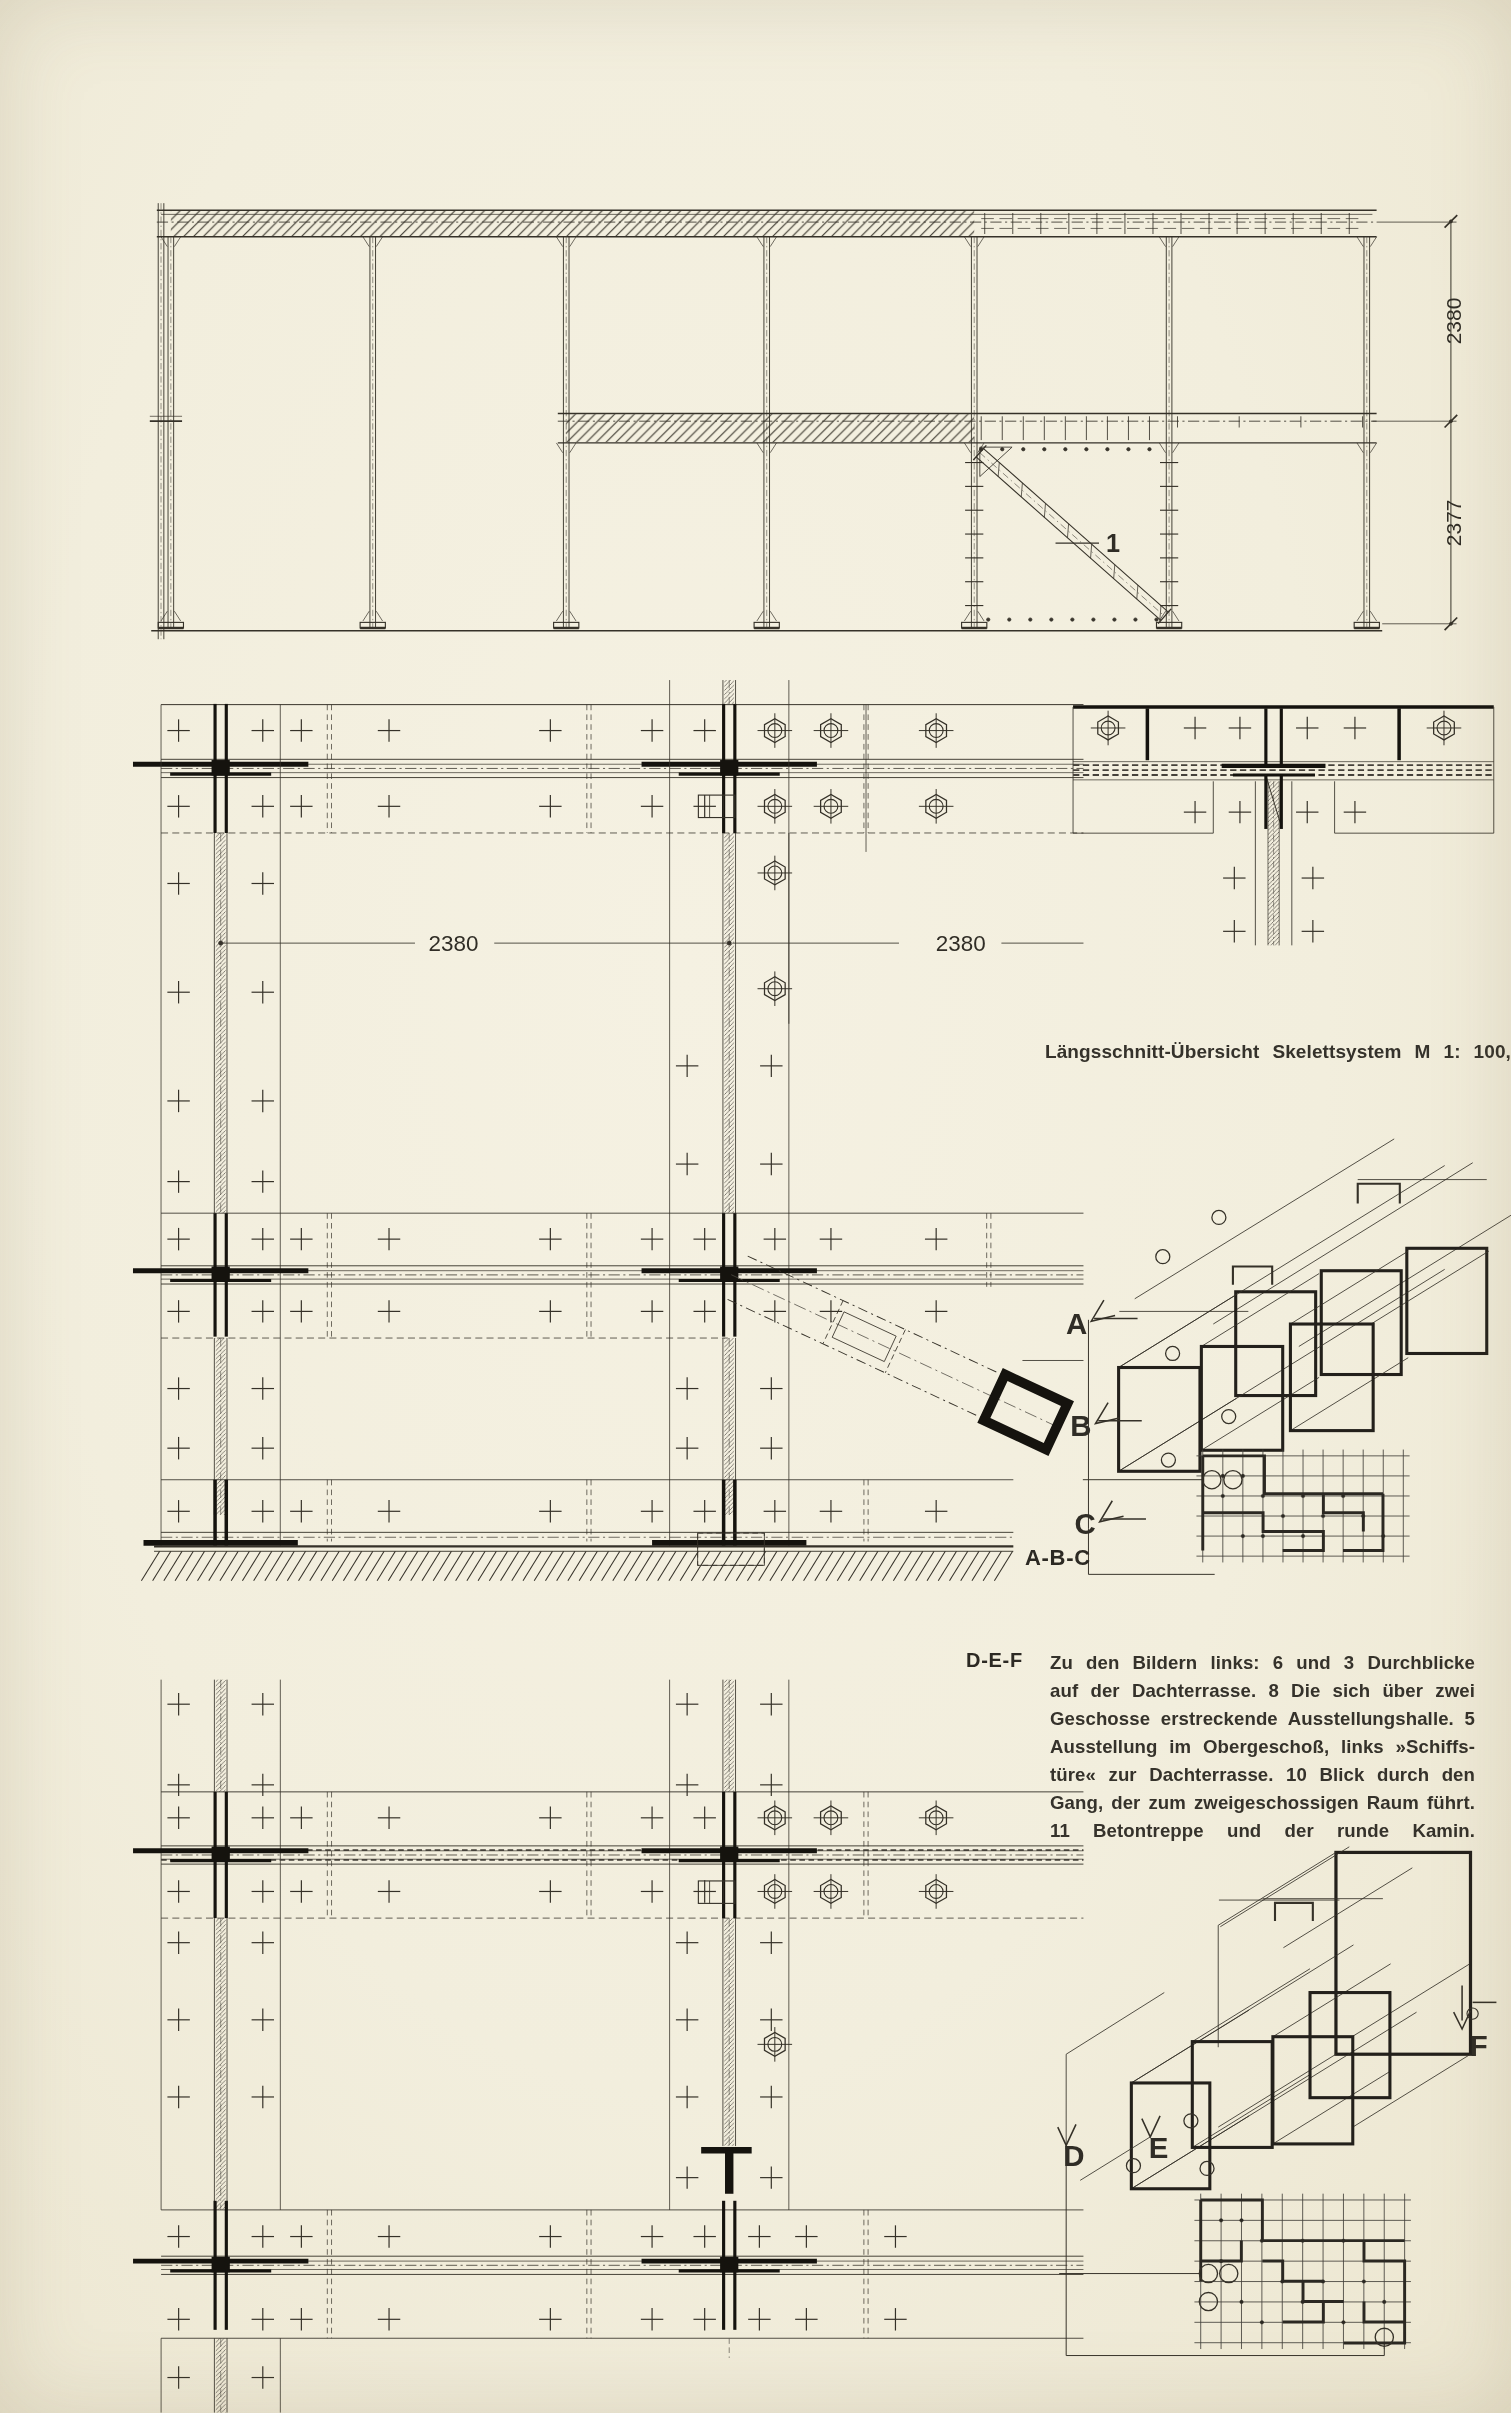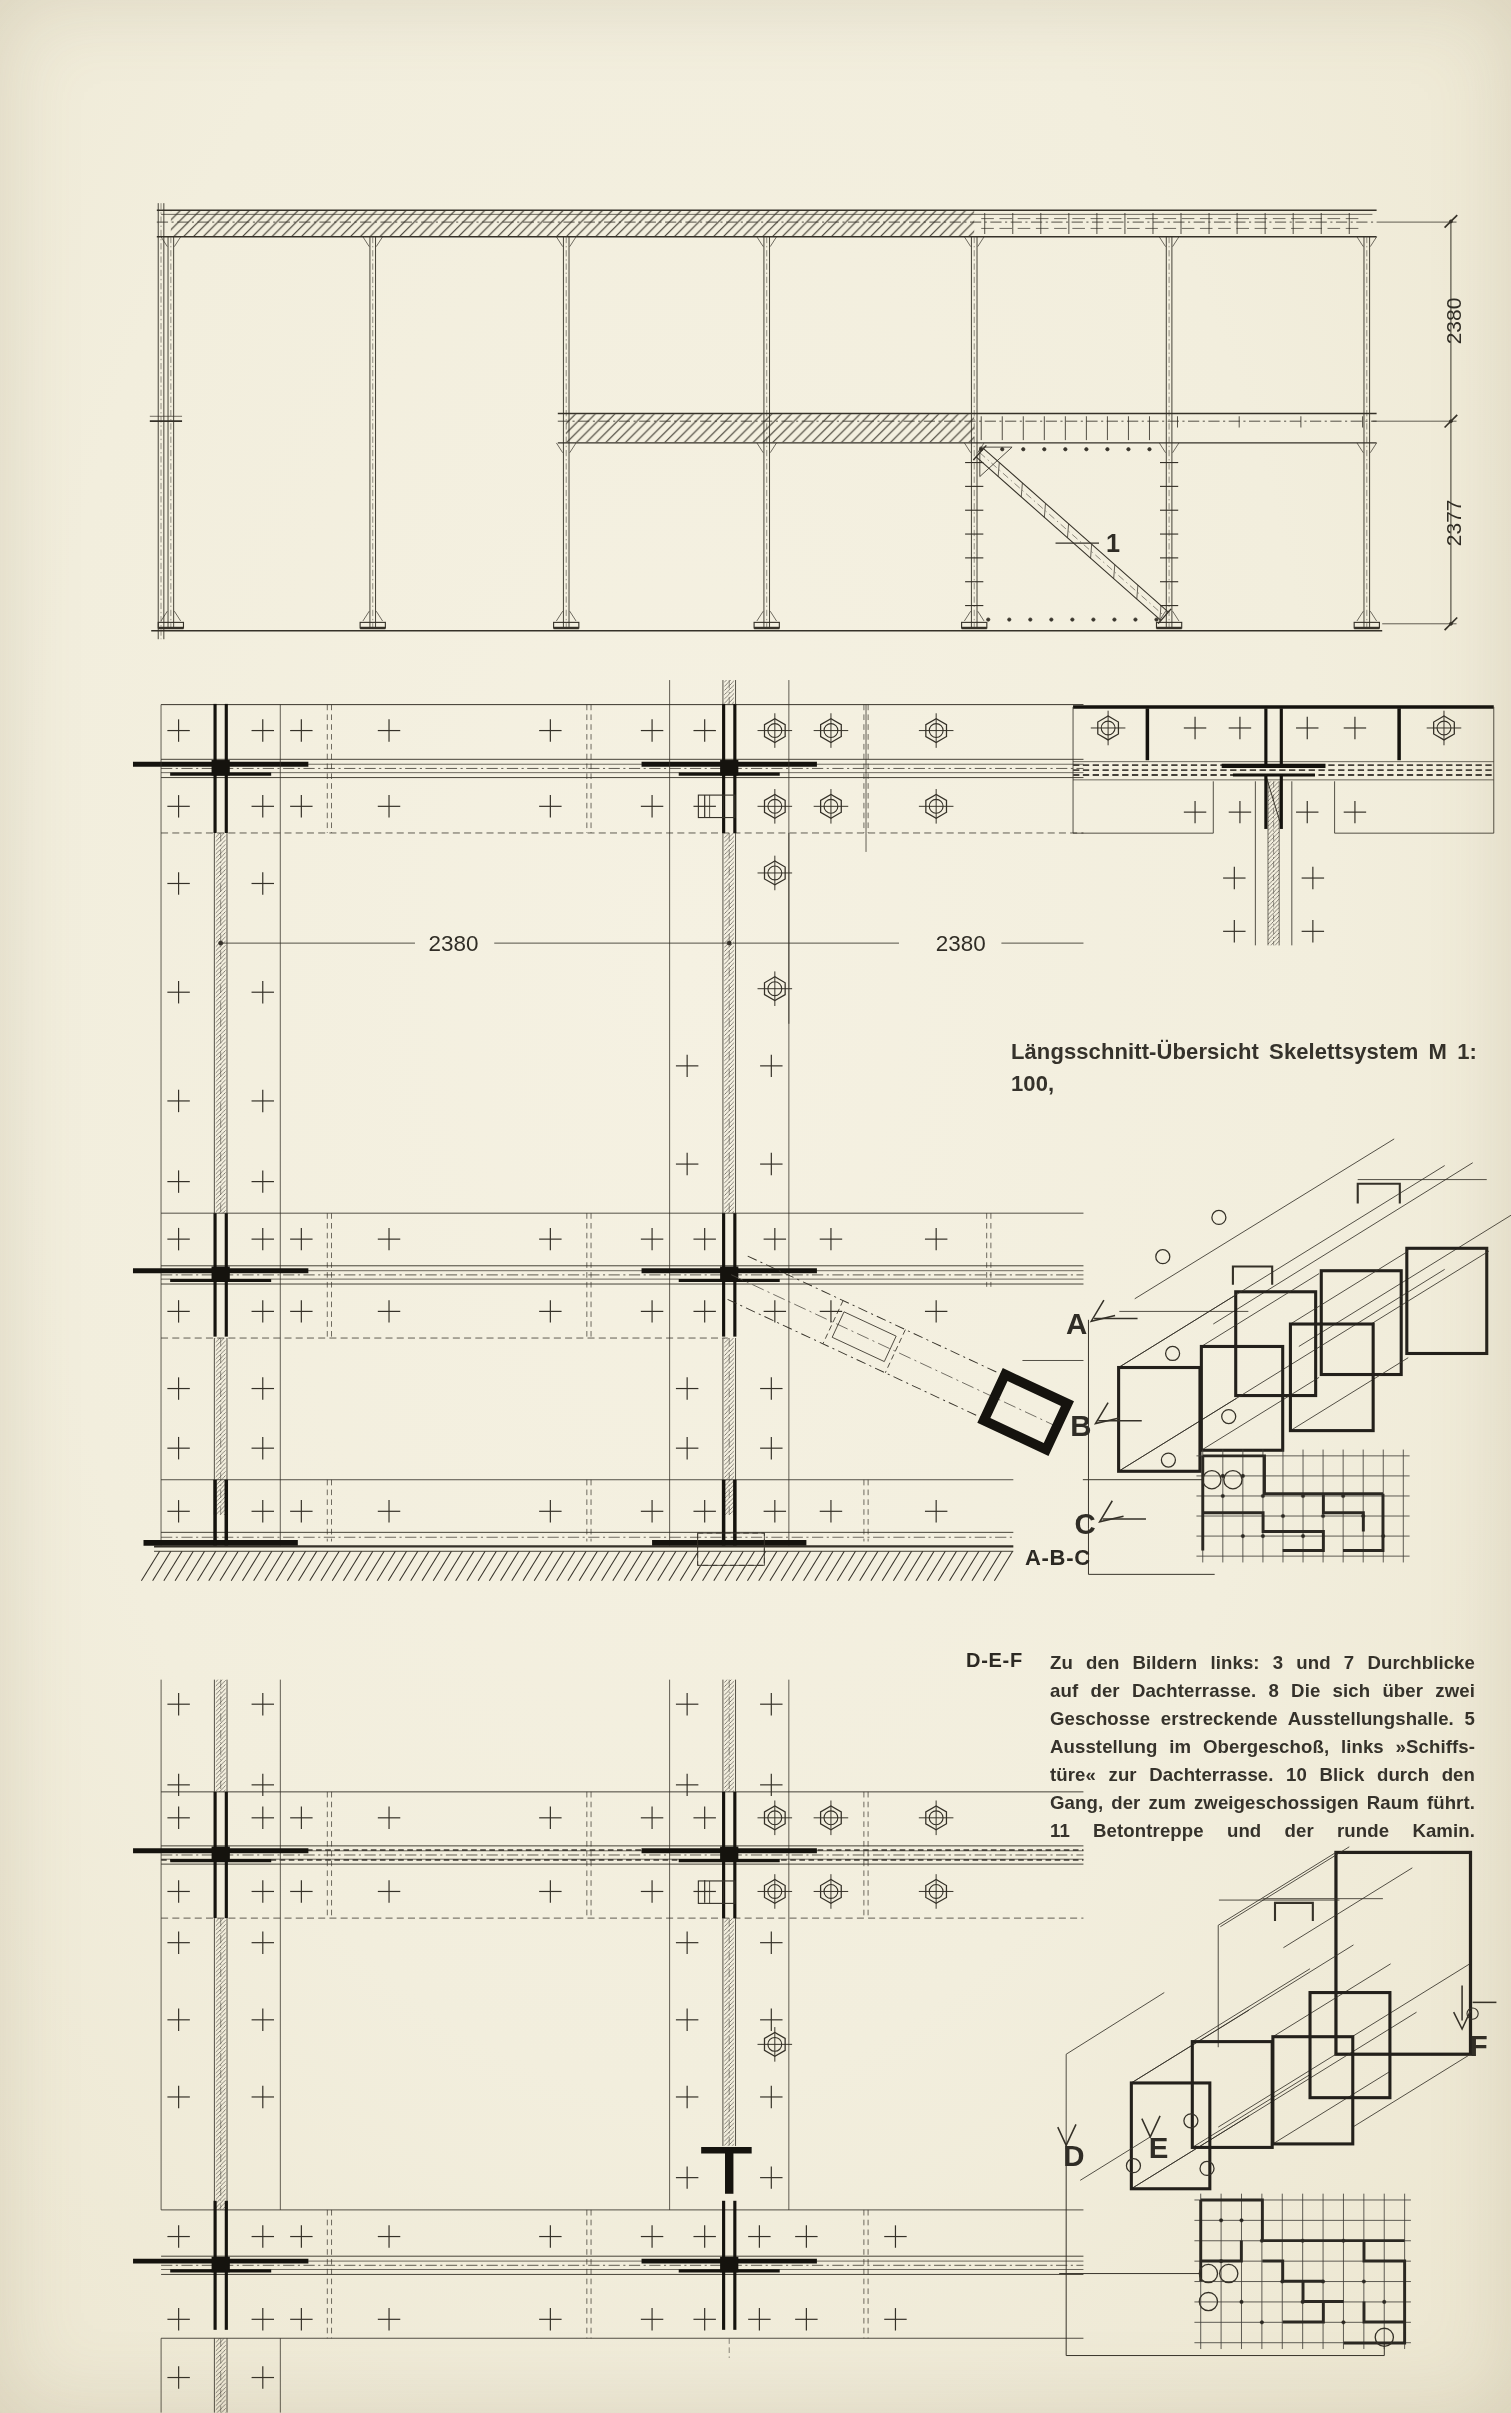--- a/index.html
+++ b/index.html
@@ -6,21 +6,21 @@
   body{width:1512px;height:2413px;position:relative;overflow:hidden;
        background:#f3efdf;font-family:"Liberation Sans",sans-serif;}
   #page{position:absolute;inset:0;
         background:radial-gradient(ellipse at 45% 40%, #f5f1e2 0%, #f2eedd 55%, #ece6d0 100%);}
   #page:after{content:"";position:absolute;inset:0;pointer-events:none;
         box-shadow:inset 0 0 84px rgba(120,105,70,.18);}
   svg{position:absolute;overflow:visible;}
   .cap{position:absolute;color:#35322b;font-weight:700;}
   .cap .ln{text-align:justify;text-align-last:justify;white-space:normal;}
   .cap .ln.last{text-align-last:left;}
-  #cap1{left:1011px;top:1036px;width:466px;font-size:22px;line-height:32px;letter-spacing:0.1px;}
+  #cap1{left:1045px;top:1036px;width:466px;font-size:19px;line-height:32px;letter-spacing:0.1px;}
   #cap2{left:1050px;top:1649px;width:425px;font-size:18.6px;line-height:28px;letter-spacing:0.1px;}
   .seclabel{position:absolute;color:#2c2923;font-weight:700;letter-spacing:0.7px;}
   #lblABC{left:1025px;top:1545px;font-size:22px;}
   #lblDEF{left:966px;top:1649px;font-size:20px;}
   text{fill:#302d26;font-family:"Liberation Sans",sans-serif;}
 </style>
 </head>
 <body>
 
 <div id="page">
@@ -1064,21 +1064,21 @@
     <text x="16" y="470" font-size="42" font-weight="bold">D</text>
     <text x="138" y="458" font-size="42" font-weight="bold">E</text>
     <text x="596" y="312" font-size="42" font-weight="bold">F</text>
   </svg>
 
   <div id="cap1" class="cap">
     <div class="ln">Längsschnitt-Übersicht Skelettsystem M 1: 100,</div>
   </div>
 
   <div id="cap2" class="cap">
-    <div class="ln">Zu den Bildern links: 3 und 7 Durchblicke</div>
+    <div class="ln">Zu den Bildern links: 6 und 3 Durchblicke</div>
     <div class="ln">auf der Dachterrasse. 8 Die sich über zwei</div>
     <div class="ln">Geschosse erstreckende Ausstellungshalle. 5</div>
     <div class="ln">Ausstellung im Obergeschoß, links »Schiffs-</div>
     <div class="ln">türe« zur Dachterrasse. 10 Blick durch den</div>
     <div class="ln">Gang, der zum zweigeschossigen Raum führt.</div>
     <div class="ln">11 Betontreppe und der runde Kamin.</div>
   </div>
 
   <div id="lblABC" class="seclabel">A-B-C</div>
   <div id="lblDEF" class="seclabel">D-E-F</div>

